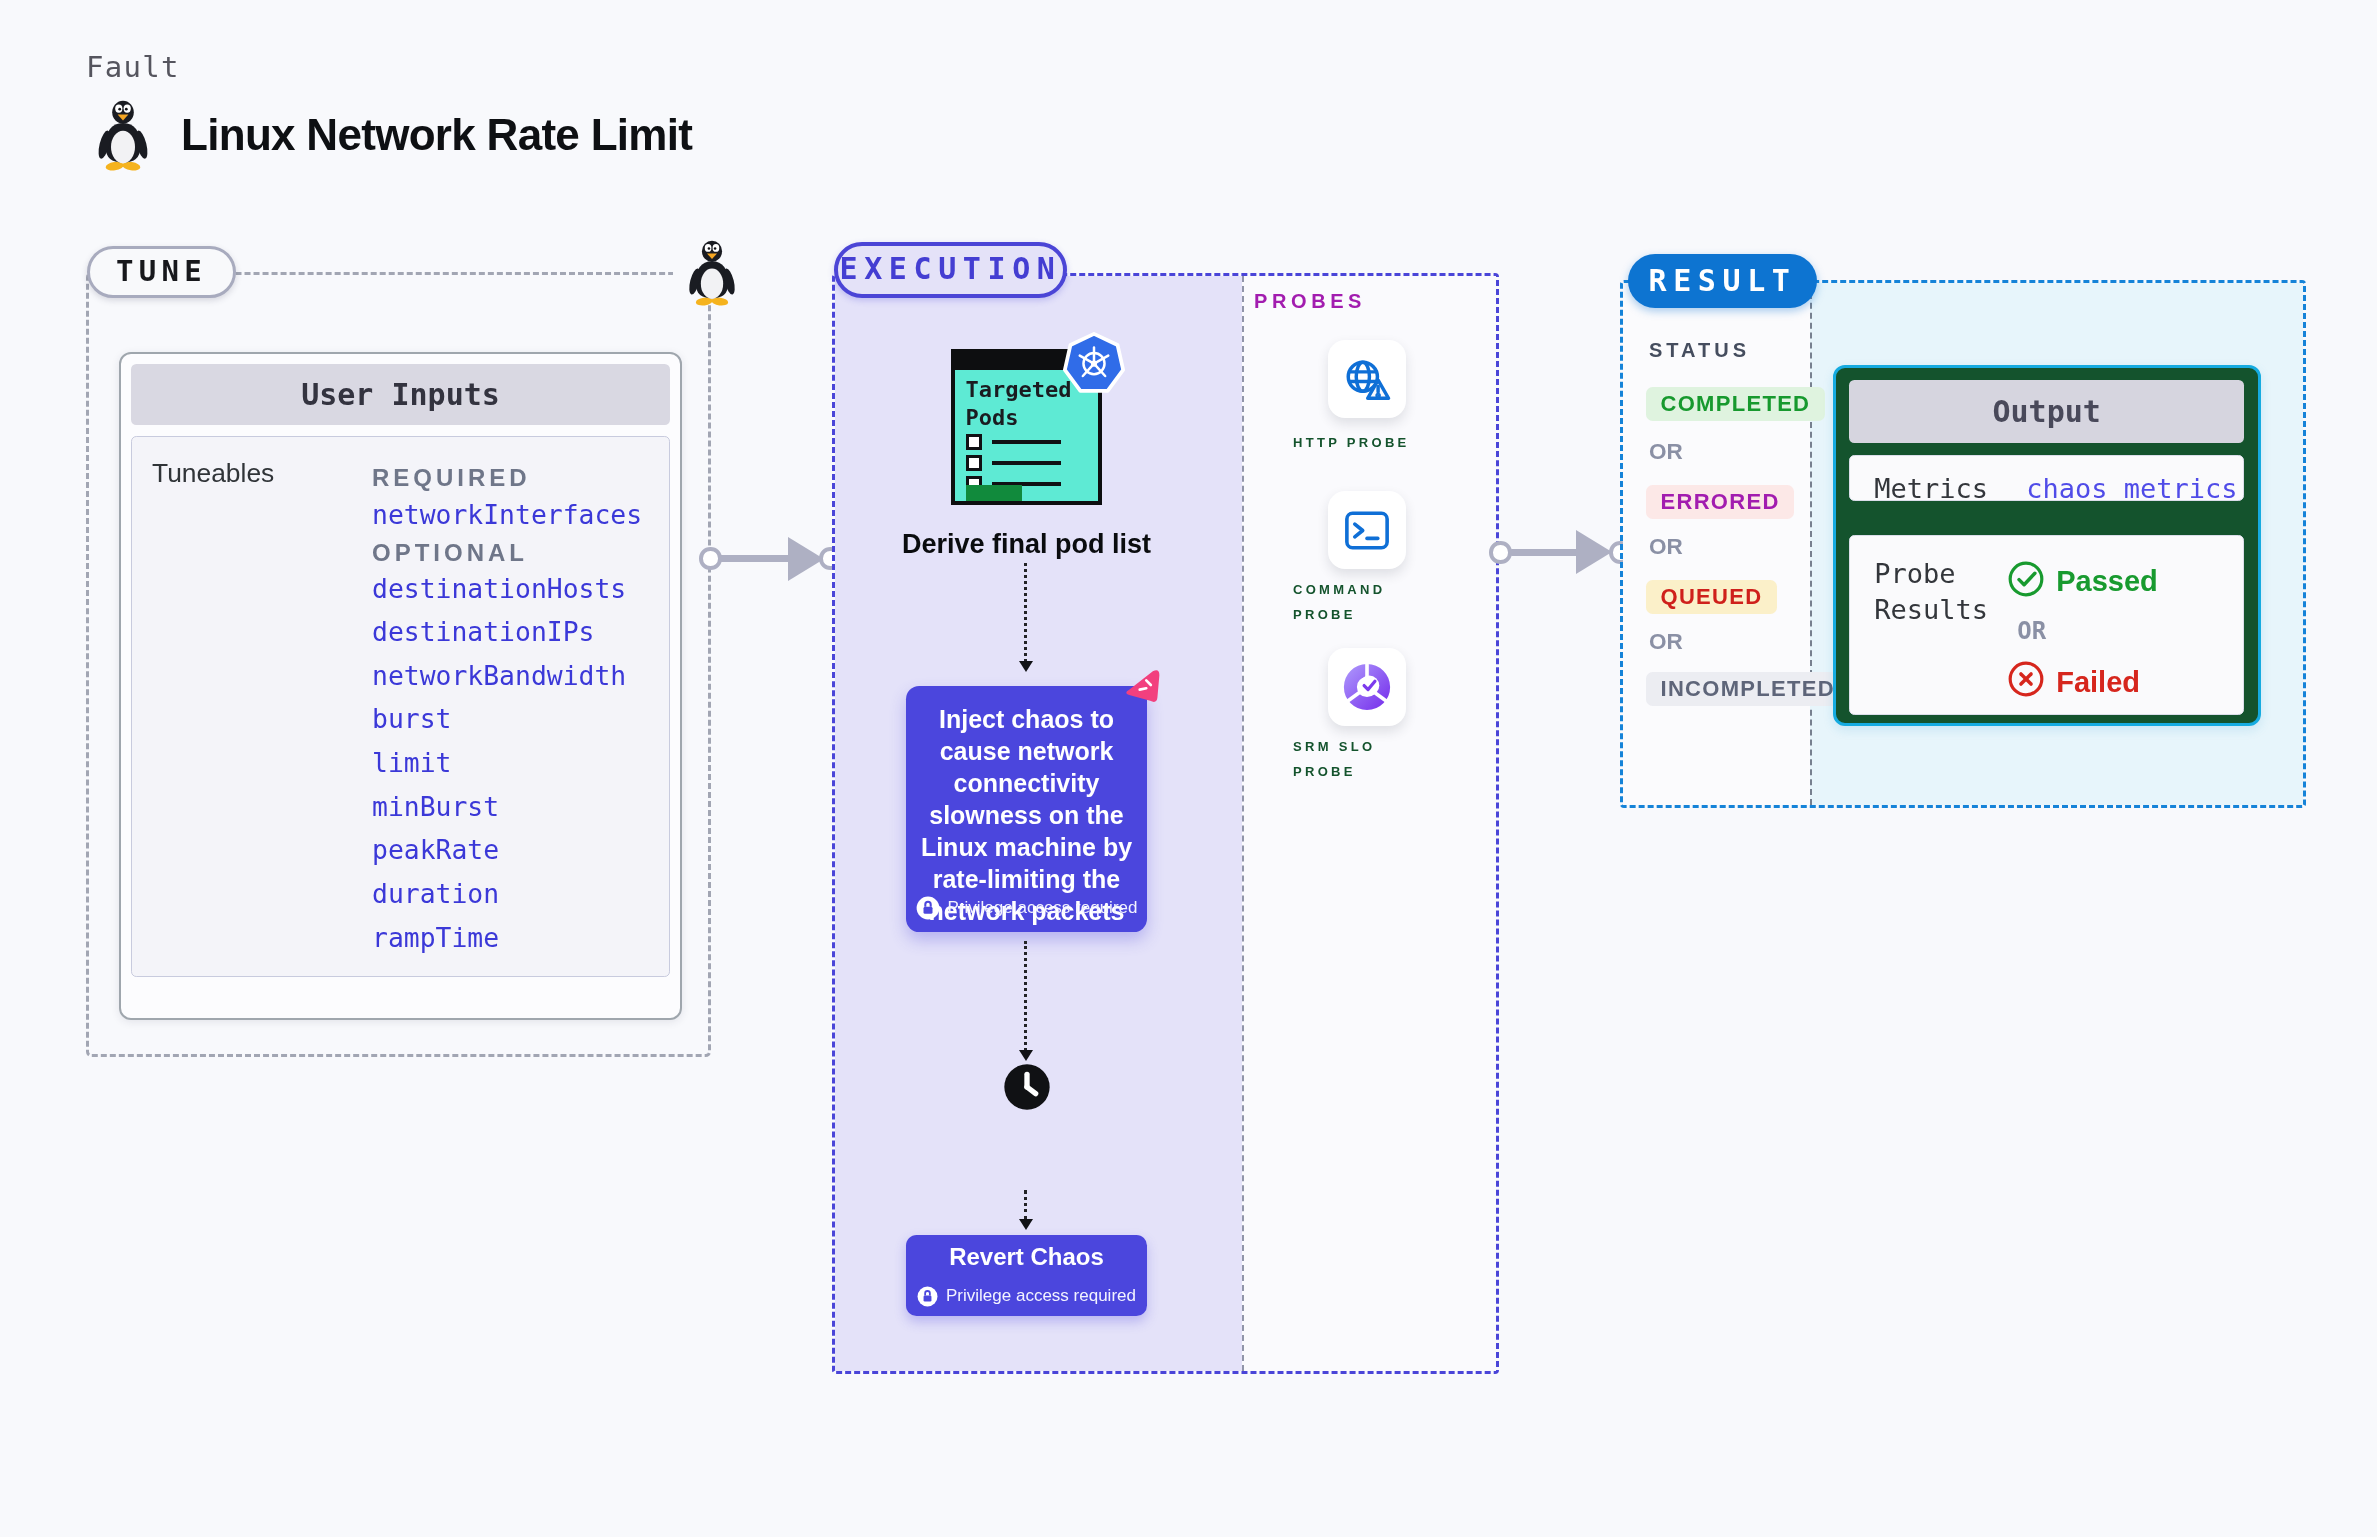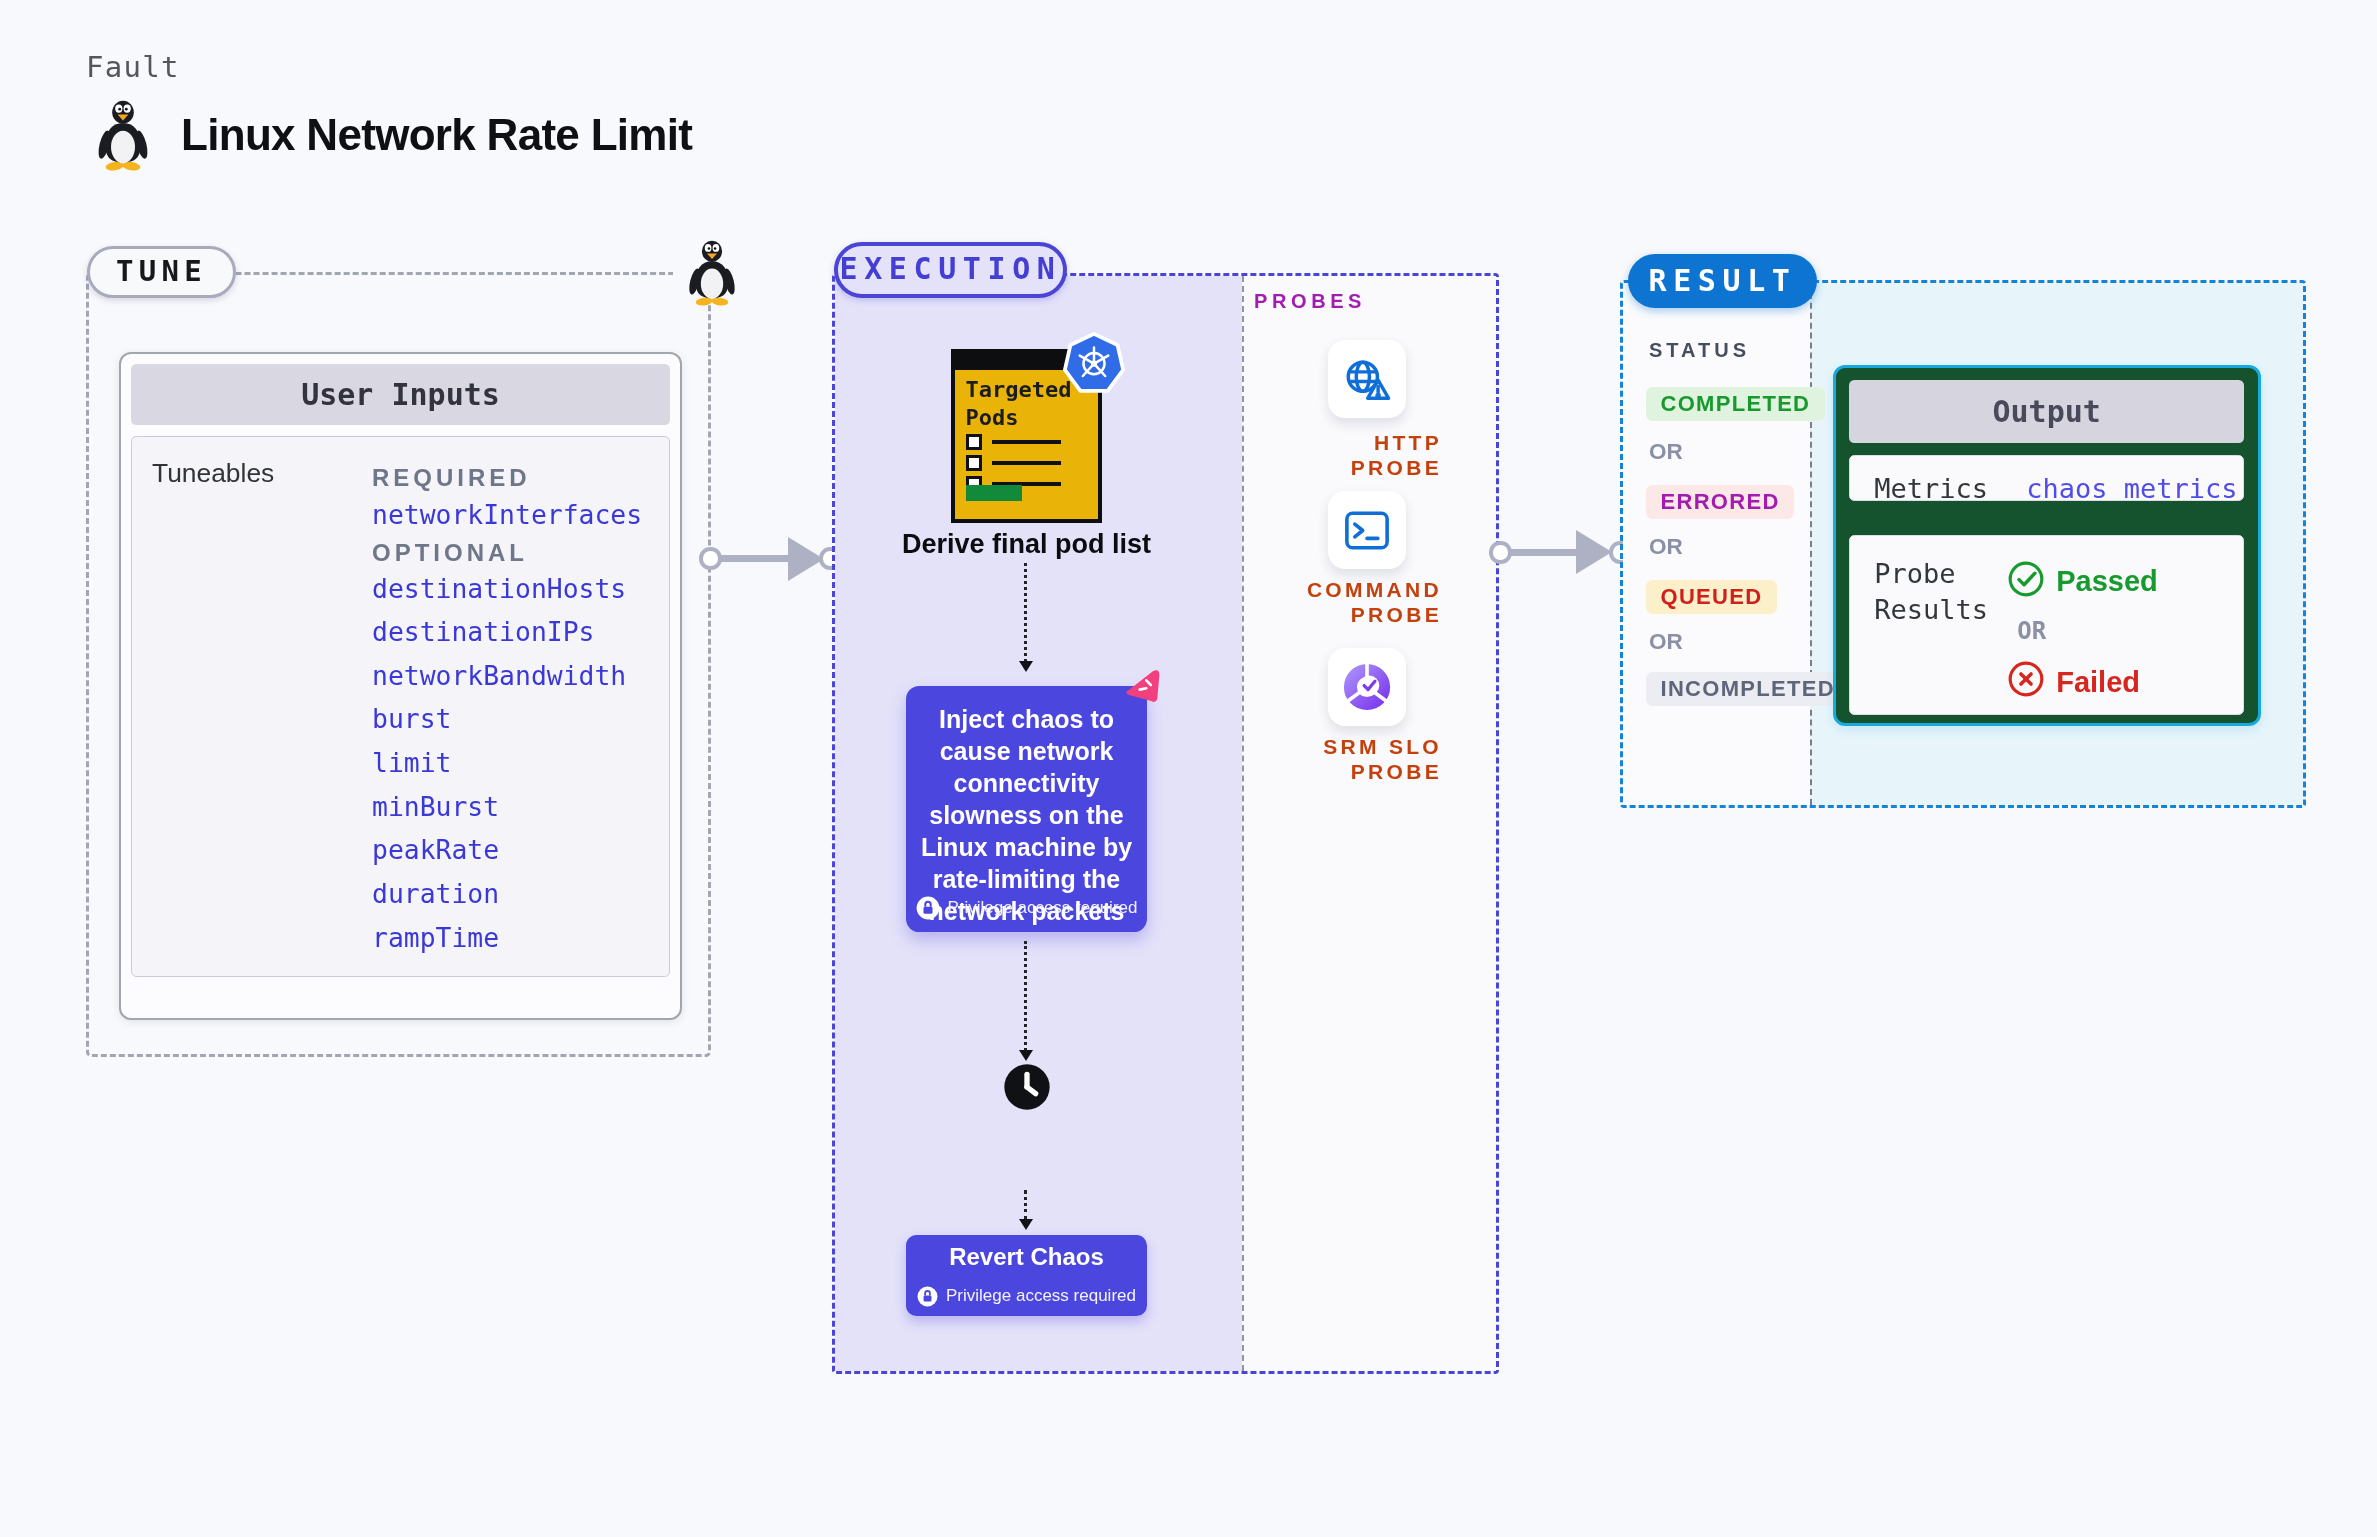--- a/index.html
+++ b/index.html
@@ -44,21 +44,21 @@
   .h-line { height:6.6px; background:#AEB0C3; border-radius:3.3px; }
   .h-head { width:0; height:0; border-top:22px solid transparent; border-bottom:22px solid transparent;
             border-left:36px solid #AEB0C3; }
   .h-dot { width:22.5px; height:22.5px; background:#FFFFFF; border:4.6px solid #AEB0C3; border-radius:50%; }
 
   
   .exec-box { left:832px; top:273px; width:667px; height:1101px; border:3.3px dashed #4A45D8; border-radius:4px; }
   .exec-fill-left { position:absolute; left:0; top:0; width:407px; height:100%; background:#E4E2F9; }
   .exec-fill-right { position:absolute; left:407px; top:0; right:0; height:100%; background:#FAFAFD;
                      border-left:2px dashed #9094A8; }
-  .pods-icon { left:951px; top:349px; width:151px; height:174px; background:#eab308; border:4.6px solid #0D0E10; }
+  .pods-icon { left:951px; top:349px; width:151px; height:156px; background:#5eead4; border:4.6px solid #0D0E10; }
   .pods-titlebar { position:absolute; left:0; top:0; right:0; height:17px; background:#0D0E10; }
   .pods-title { position:absolute; left:10.6px; top:22.5px; width:122px; font-family:"DejaVu Sans Mono",monospace;
                 font-weight:700; font-size:22px; line-height:28px; color:#1A1C20; }
   .podrow { position:absolute; left:10.6px; display:flex; align-items:center; gap:10.6px; }
   .podbox { width:16px; height:16px; border:3.3px solid #101114; background:#fff; }
   .podline { width:69px; height:3.3px; background:#101114; }
   .podbar { position:absolute; left:10.6px; top:132px; width:56px; height:16px; background:#118A3C; }
   .k8s-badge { left:1063px; top:332px; width:62px; height:62px; }
   .derive-label { left:861px; top:529px; width:331px; text-align:center; font-weight:700; font-size:27px; color:#0A0C0F; }
   .vdotted { width:0; border-left:3.3px dotted #232327; }
@@ -76,22 +76,22 @@
                 line-height:33px; color:#0A0C0F; }
   .revert-box { left:906px; top:1235px; width:241px; height:81px; background:#4B46DD; border-radius:10.6px;
                 box-shadow:0 5.3px 12px rgba(75,70,221,.28); }
   .revert-label { position:absolute; left:0; right:0; top:8px; text-align:center; font-weight:700;
                   font-size:24px; color:#FFFFFF; }
 
   
   .probes-label { left:1254px; top:290px; font-weight:600; font-size:20px; color:#a21caf; letter-spacing:4.6px; }
   .probe-card { left:1328px; width:78px; height:78px; background:#FFFFFF; border-radius:17px;
                 box-shadow:0 5.3px 12px rgba(30,40,60,.12); display:flex; align-items:center; justify-content:center; }
-  .probe-name { left:1293px; width:149px; text-align:right; font-weight:600; font-size:21px;
-                line-height:25px; color:#c2410c; letter-spacing:3.3px; }
+  .probe-name { left:1293px; width:149px; text-align:left; font-weight:600; font-size:13px;
+                line-height:25px; color:#14532d; letter-spacing:3.3px; }
 
   
   .result-box { left:1620px; top:280px; width:686px; height:528px; border:3.3px dashed #1583D8; border-radius:4px; }
   .res-fill-left { position:absolute; left:0; top:0; width:187px; height:100%; background:#FBFBFD; }
   .res-fill-right { position:absolute; left:187px; top:0; right:0; height:100%; background:#E7F5FB;
                     border-left:2px dashed #77808F; }
   .status-label { left:1649px; top:339px; font-weight:700; font-size:20px; color:#454D5E; letter-spacing:4px; }
   .badge { left:1646px; display:inline-block; font-weight:700; font-size:22px; letter-spacing:1.3px;
            line-height:34px; padding:0 14.5px; border-radius:6.6px; }
   .st0 { color:#17992E; background:#DFF3DF; }

